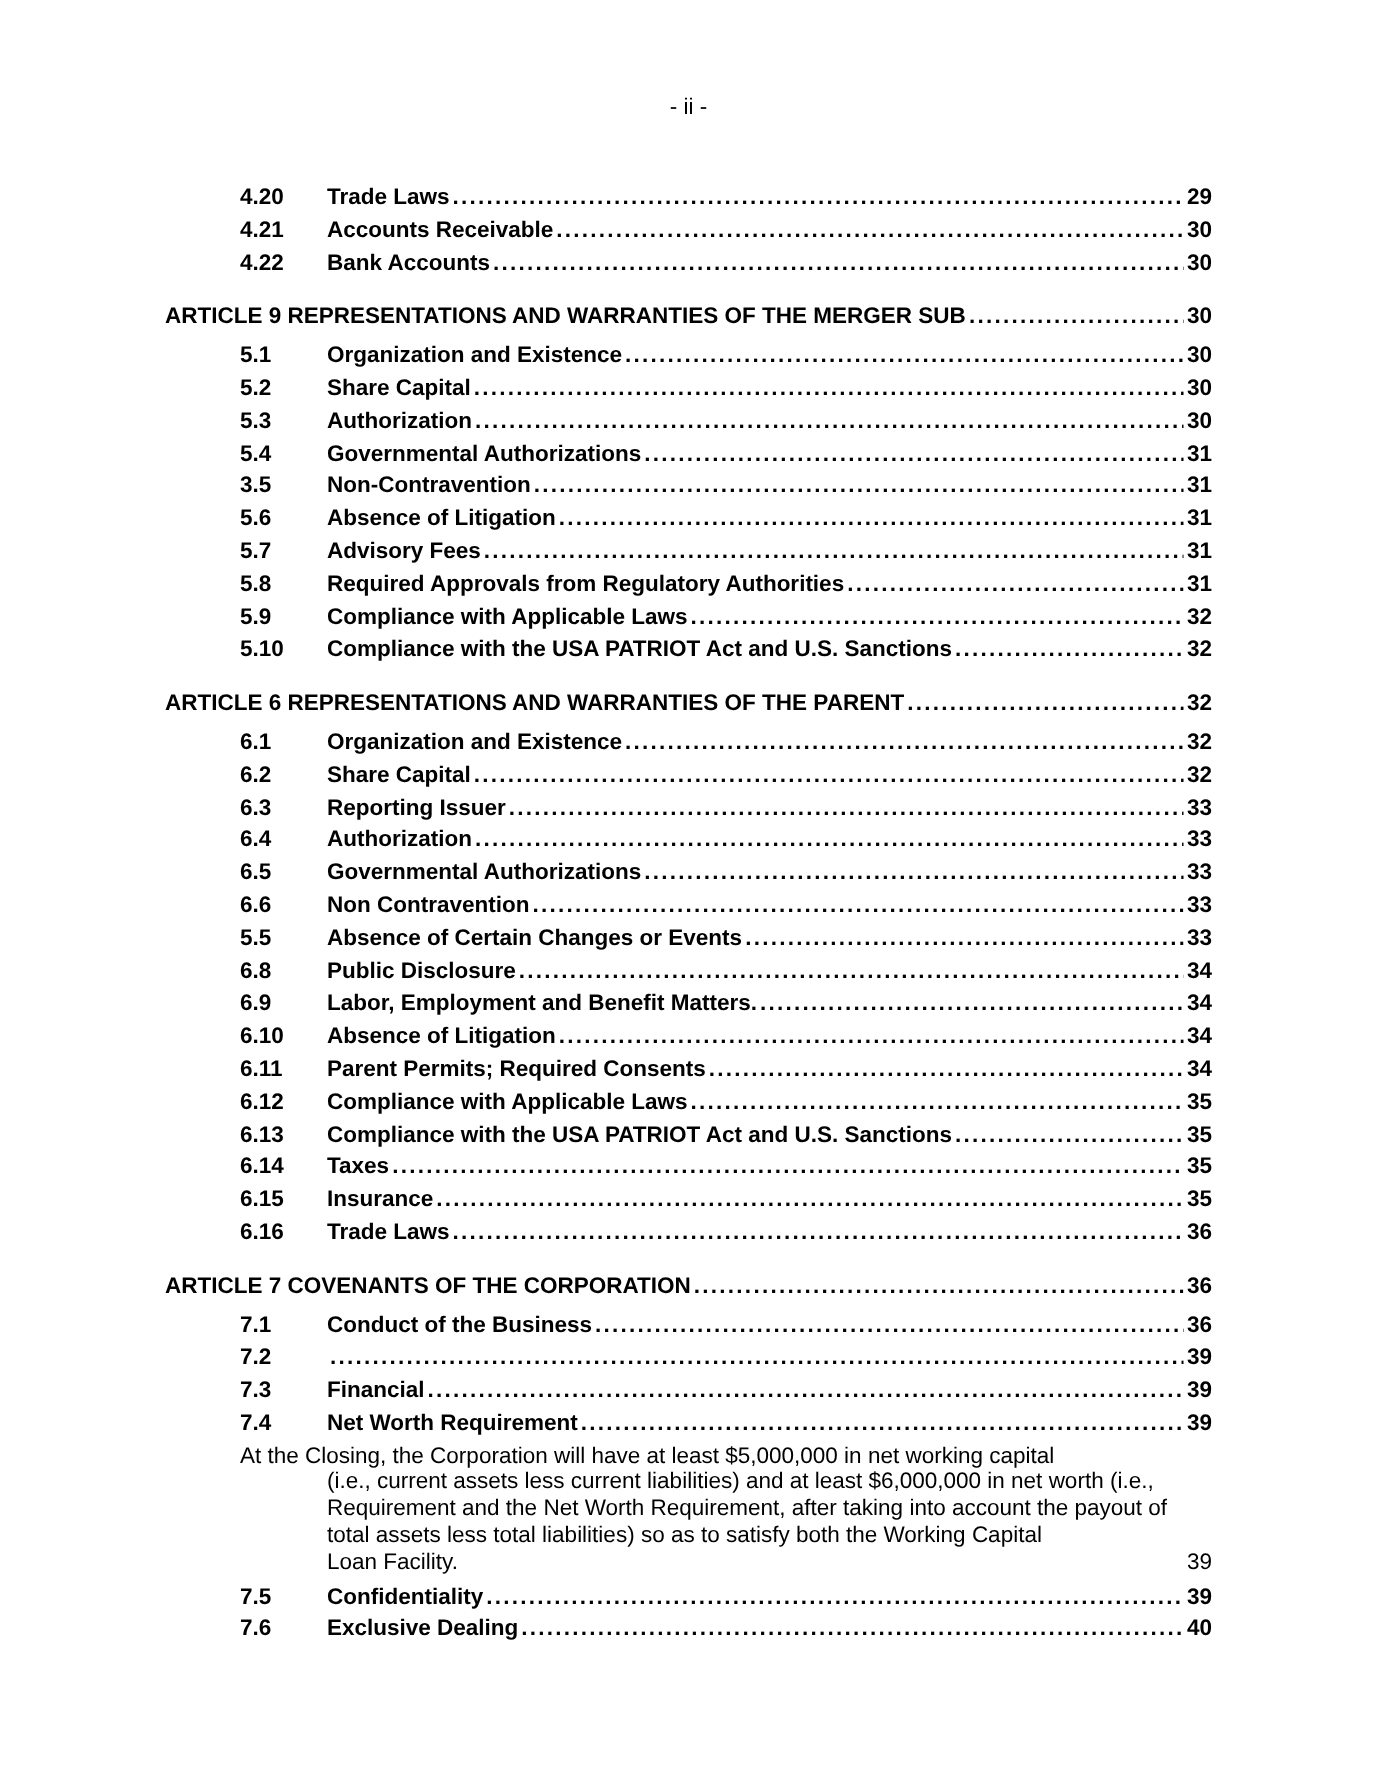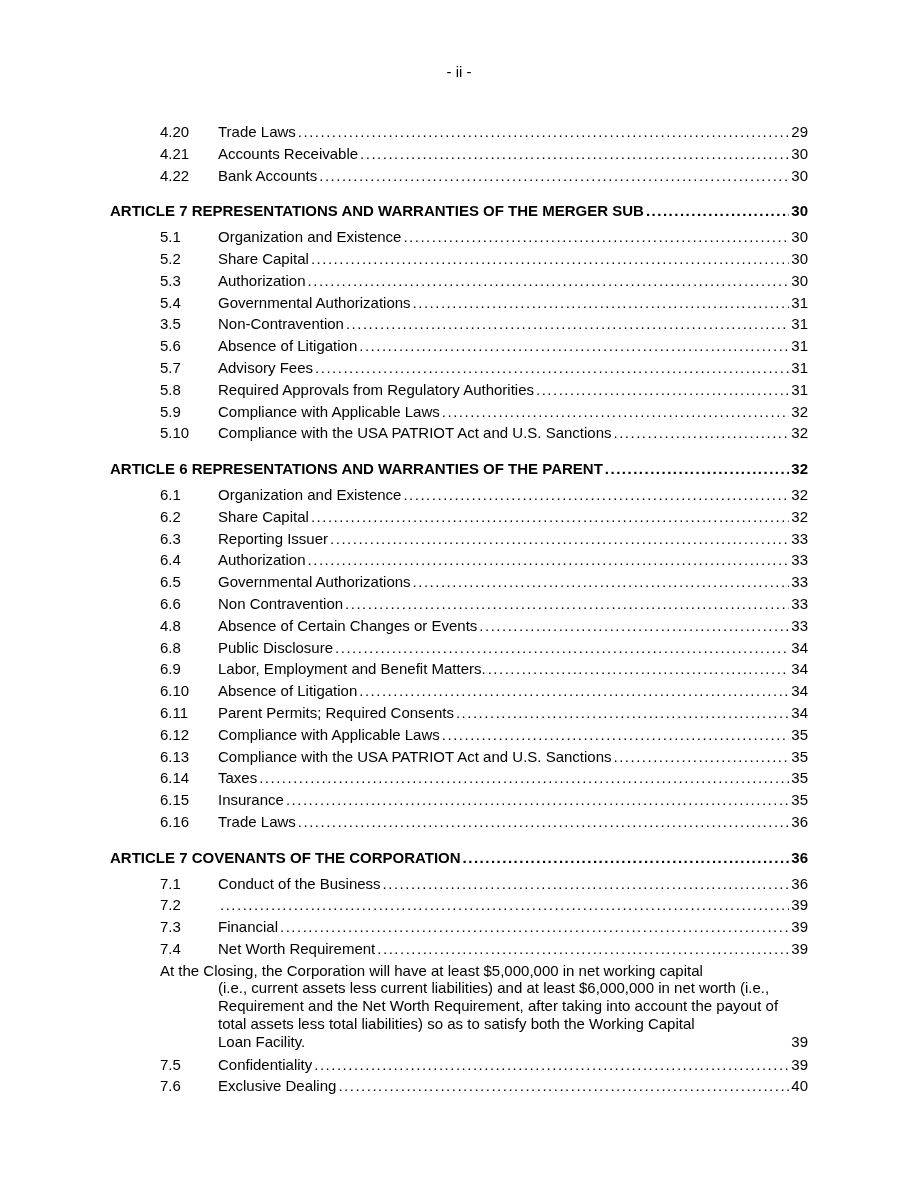--- a/index.html
+++ b/index.html
@@ -18,21 +18,21 @@
     line-height: 15px;
     margin-bottom: 42px;
   }
   .toc-section + .toc-section { margin-top: 14px; }
   .toc-row {
     display: flex;
     align-items: baseline;
     line-height: 21.8px;
   }
   .toc-row.heading { font-weight: bold; margin-bottom: 4px; }
-  .toc-row.entry { padding-left: 50px; }
+  .toc-row.entry { padding-left: 50px; font-weight: bold; }
   .num { flex: none; width: 58px; }
   .title, .h-label { flex: none; white-space: nowrap; }
   .leader {
     flex: 1 1 auto;
     overflow: hidden;
     white-space: nowrap;
     margin: 0 2px;
     min-width: 10px;
   }
   .leader::after {
@@ -67,21 +67,21 @@
         </div>
         <div class="toc-row entry">
           <span class="num">4.22</span>
           <span class="title">Bank Accounts</span>
           <span class="leader"></span>
           <span class="pagenum">30</span>
         </div>
       </div>
       <div class="toc-section">
         <div class="toc-row heading">
-          <span class="h-label">ARTICLE 7 REPRESENTATIONS AND WARRANTIES OF THE MERGER SUB</span>
+          <span class="h-label">ARTICLE 9 REPRESENTATIONS AND WARRANTIES OF THE MERGER SUB</span>
           <span class="leader"></span>
           <span class="pagenum">30</span>
         </div>
         <div class="toc-row entry">
           <span class="num">5.1</span>
           <span class="title">Organization and Existence</span>
           <span class="leader"></span>
           <span class="pagenum">30</span>
         </div>
         <div class="toc-row entry">
@@ -175,21 +175,21 @@
           <span class="leader"></span>
           <span class="pagenum">33</span>
         </div>
         <div class="toc-row entry">
           <span class="num">6.6</span>
           <span class="title">Non Contravention</span>
           <span class="leader"></span>
           <span class="pagenum">33</span>
         </div>
         <div class="toc-row entry">
-          <span class="num">4.8</span>
+          <span class="num">5.5</span>
           <span class="title">Absence of Certain Changes or Events</span>
           <span class="leader"></span>
           <span class="pagenum">33</span>
         </div>
         <div class="toc-row entry">
           <span class="num">6.8</span>
           <span class="title">Public Disclosure</span>
           <span class="leader"></span>
           <span class="pagenum">34</span>
         </div>

